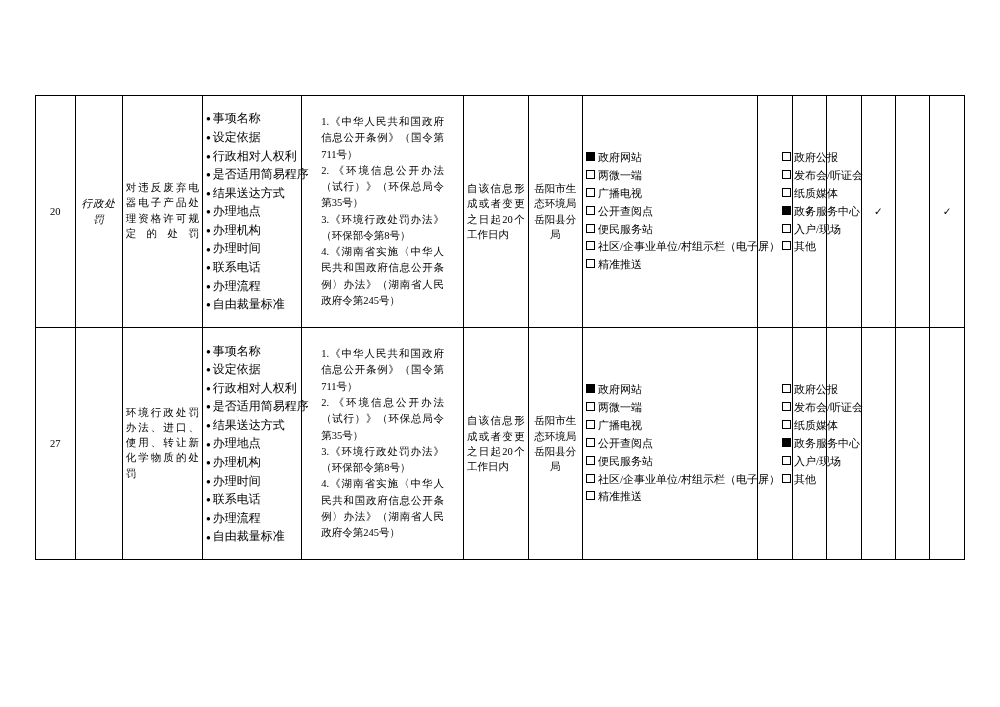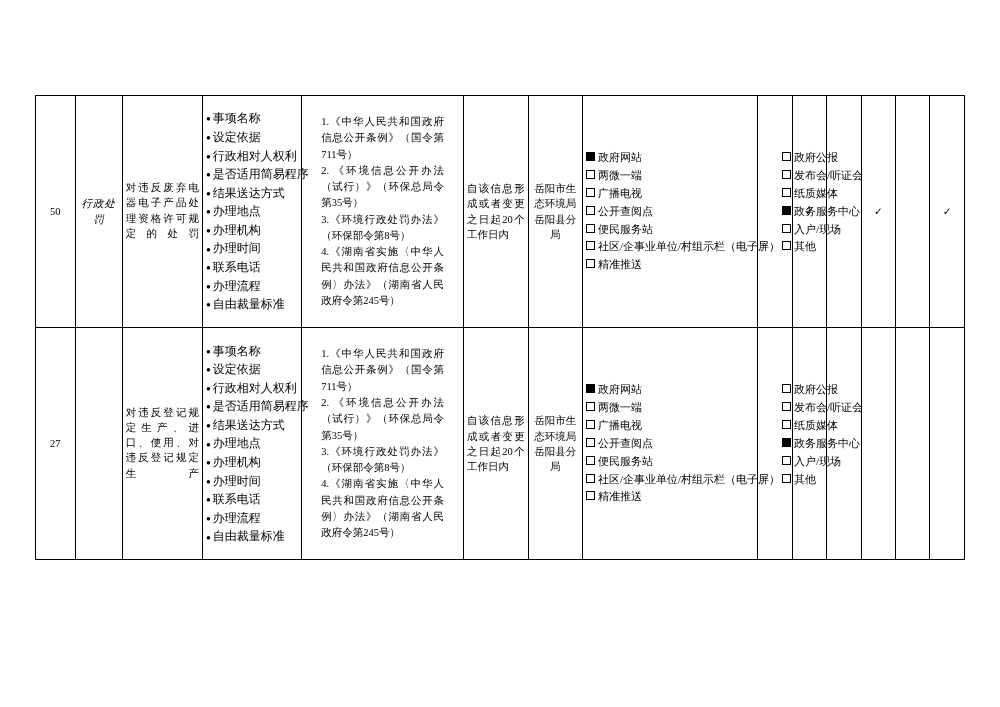--- a/index.html
+++ b/index.html
@@ -164,21 +164,21 @@
       <col class="c-m">
       <col class="c-m">
       <col class="c-m">
       <col class="c-m">
       <col class="c-m">
       <col class="c-m">
     </colgroup>
     <tbody>
 
       <tr class="row-main">
-        <td class="index-num">50</td>
+        <td class="index-num">20</td>
         <td class="type-vert type-cell">行政处罚</td>
         <td class="name-cell">对违反废弃电器电子产品处理资格许可规定的处罚</td>
         <td class="cell-vtop">
           <ul class="items-list">
             <li>事项名称</li>
             <li>设定依据</li>
             <li>行政相对人权利</li>
             <li>是否适用简易程序</li>
             <li>结果送达方式</li>
             <li>办理地点</li>
@@ -224,21 +224,21 @@
         <td class="mark-cell">✓</td>
         <td class="mark-cell"></td>
         <td class="mark-cell">✓</td>
         <td class="mark-cell"></td>
         <td class="mark-cell">✓</td>
       </tr>
 
       <tr class="row-main">
         <td class="index-num">27</td>
         <td class="type-vert type-cell-2"></td>
-        <td class="name-cell">对违反登记规定生产、进口、使用、对违反登记规定生产</td>
+        <td class="name-cell">环境行政处罚办法、进口、使用、转让新化学物质的处罚</td>
         <td class="cell-vtop">
           <ul class="items-list">
             <li>事项名称</li>
             <li>设定依据</li>
             <li>行政相对人权利</li>
             <li>是否适用简易程序</li>
             <li>结果送达方式</li>
             <li>办理地点</li>
             <li>办理机构</li>
             <li>办理时间</li>

